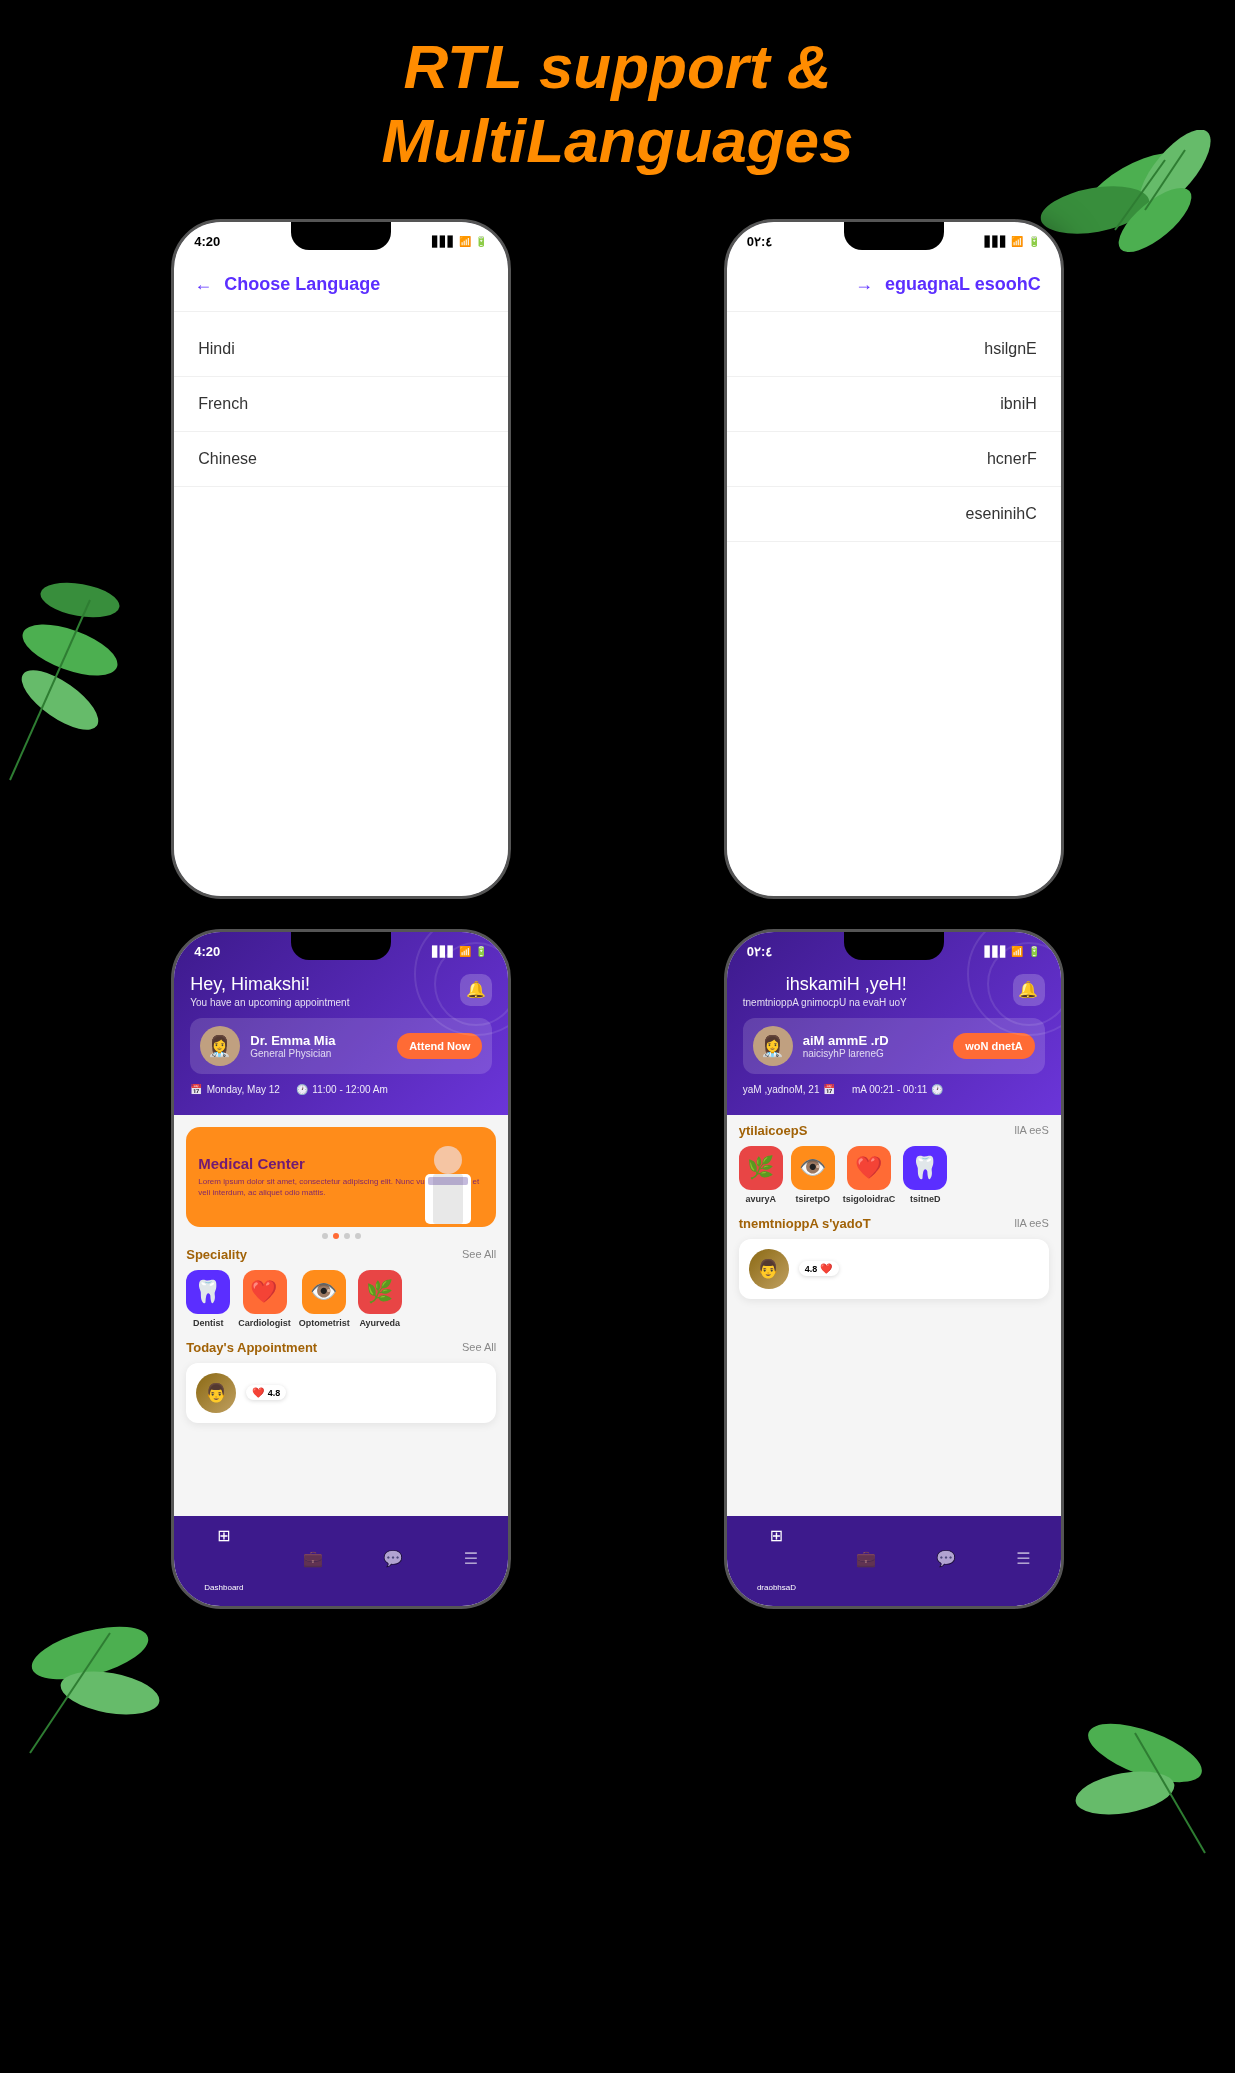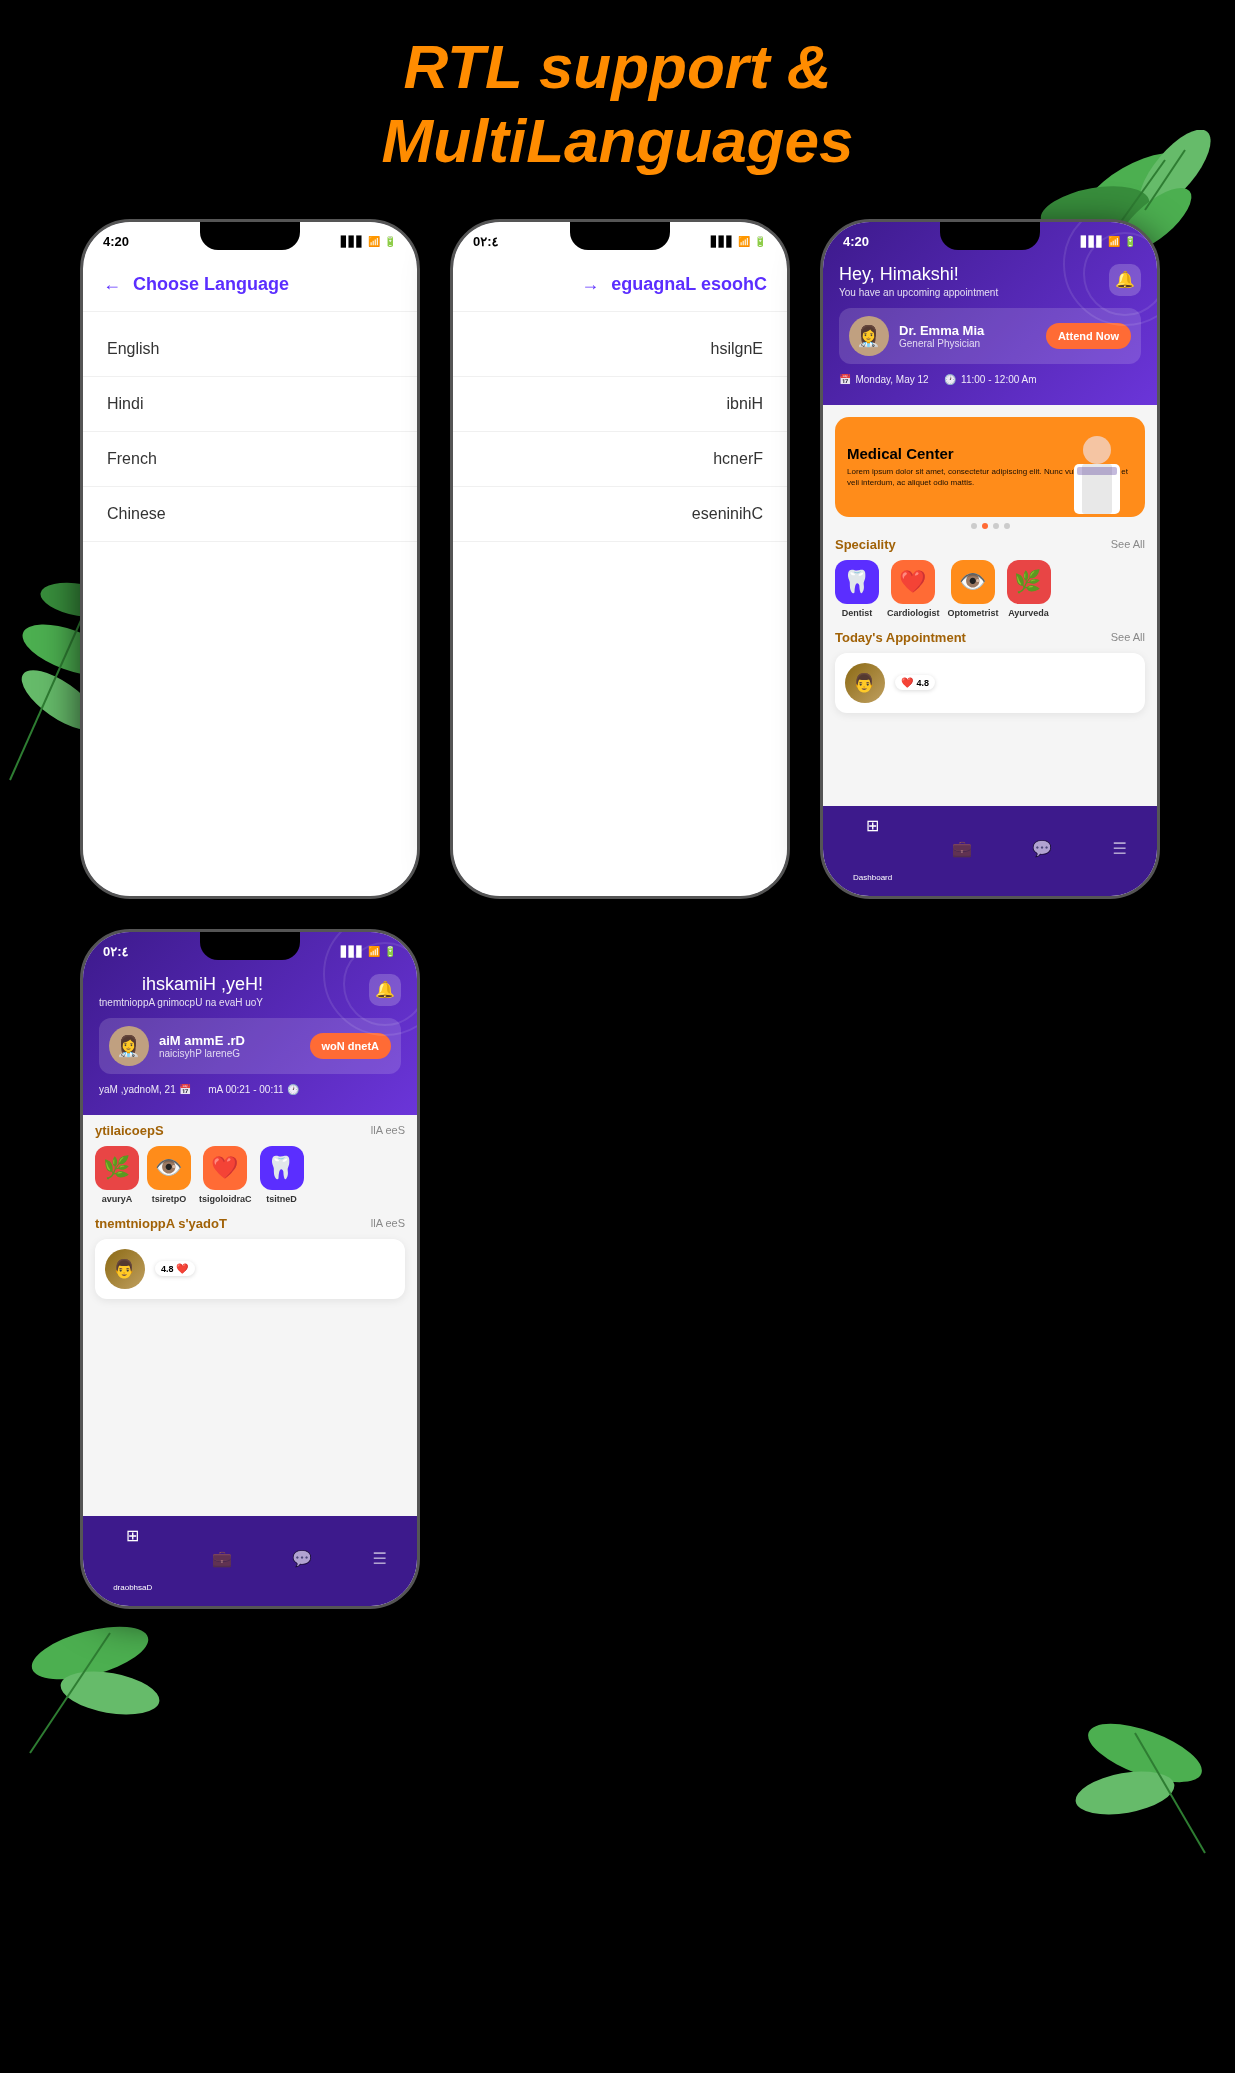--- a/index.html
+++ b/index.html
@@ -21,21 +21,21 @@
     .page-title span {
       font-size: 62px;
       font-weight: 900;
       color: #FF8C00;
       font-style: italic;
     }
 
     
     .phones-grid {
       display: grid;
-      grid-template-columns: 1fr 1fr 1fr;
+      grid-template-columns: 1fr 1fr;
       grid-template-rows: auto auto;
       gap: 30px 30px;
       padding: 40px 80px 60px 80px;
       position: relative;
       z-index: 2;
     }
 
     
     .phone-frame {
       background: #1a1a2e;
@@ -220,21 +220,21 @@
     .banner-card {
       background: #FF8C1A;
       border-radius: 14px;
       height: 100px;
       display: flex;
       align-items: center;
       padding: 12px;
       overflow: hidden;
       position: relative;
     }
-    .banner-text { flex: 1; color: #000000; }
+    .banner-text { flex: 1; color: #701a75; }
     .banner-title { font-size: 15px; font-weight: 800; }
     .banner-desc { font-size: 8px; line-height: 1.4; opacity: 0.9; margin-top: 4px; }
     .banner-img {
       width: 80px; height: 90px;
       position: absolute; right: 8px; bottom: 0;
       display: flex; align-items: flex-end; justify-content: center;
     }
     .dots-indicator {
       display: flex; gap: 5px; justify-content: center;
       margin-top: 6px;
@@ -381,21 +381,20 @@
         <span>🔋</span>
       </div>
     </div>
 
     <div class="phone-screen lang-screen">
       <div class="lang-header">
         <span class="back-arrow">←</span>
         <span class="title">Choose Language</span>
       </div>
       <div class="lang-list">
-        <div class="lang-item">English</div>
         <div class="lang-item">Hindi</div>
         <div class="lang-item">French</div>
         <div class="lang-item">Chinese</div>
       </div>
     </div>
   </div>
 
   <div class="phone-frame rtl" style="position:relative;">
     <div class="notch"></div>
     <div class="status-bar" style="flex-direction:row-reverse;">

